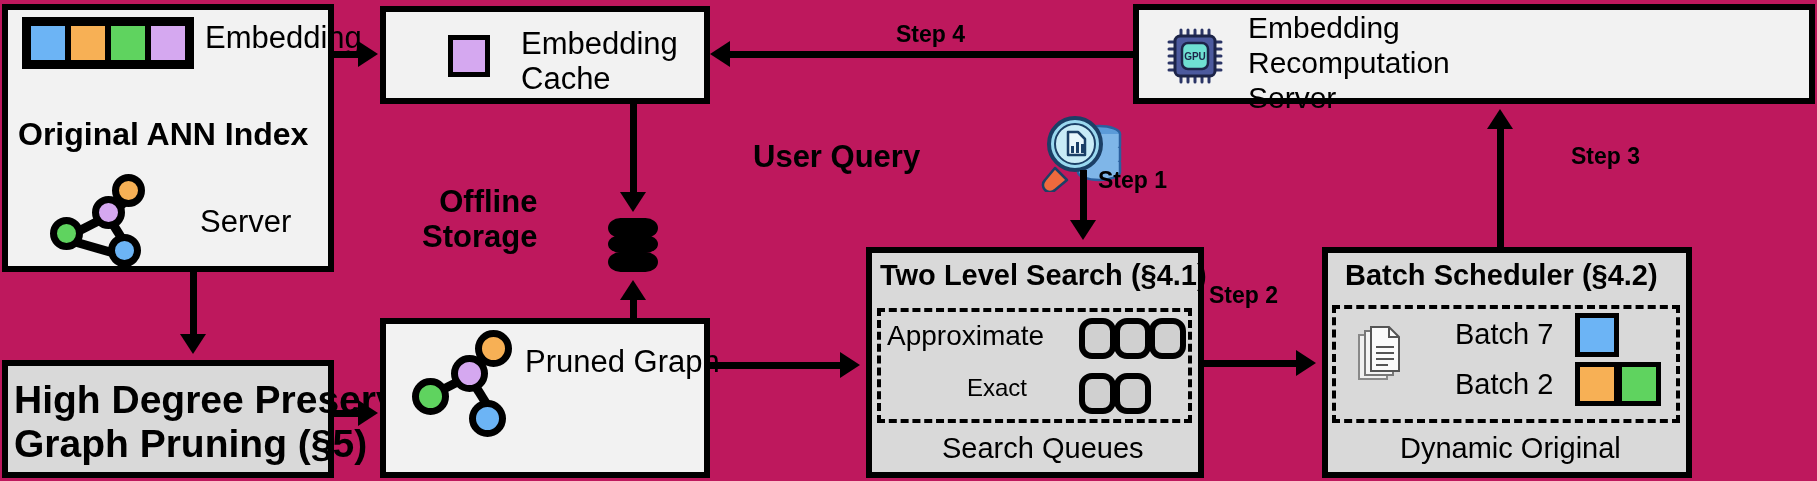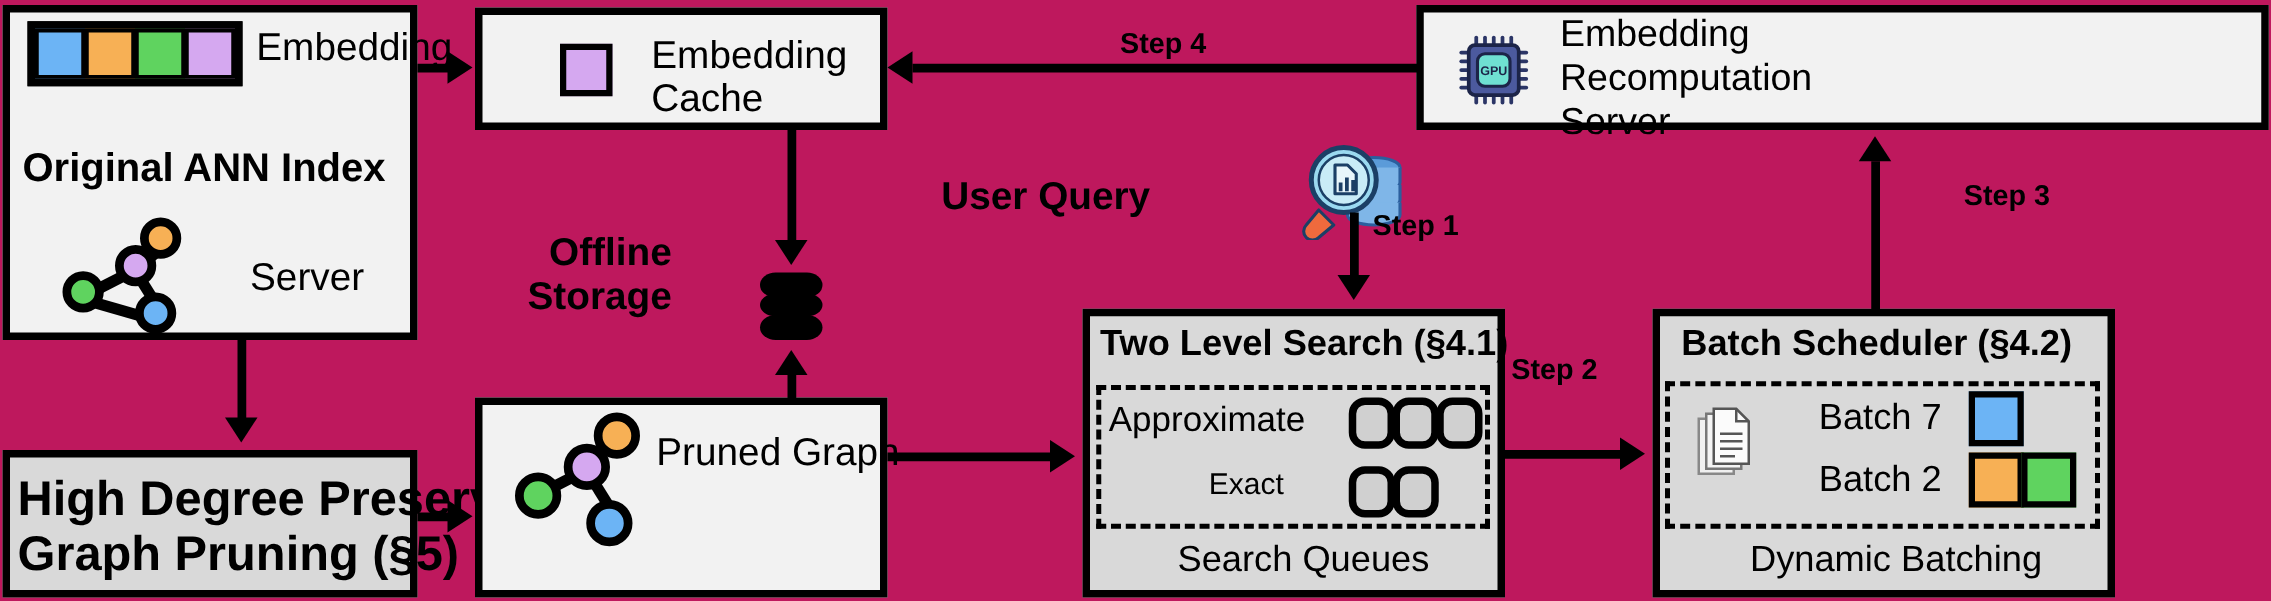--- a/index.html
+++ b/index.html
@@ -149,21 +149,21 @@
     </g>
   </svg>
 
   <div class="lbl ttl" style="left:1455px;top:318px;font-size:29px;">Batch 7</div>
   <div class="chip" style="left:1575px;top:313px;width:44px;height:44px;background:#6cb4f5;"></div>
 
   <div class="lbl ttl" style="left:1455px;top:368px;font-size:29px;">Batch 2</div>
   <div class="chip" style="left:1575px;top:362px;width:44px;height:44px;background:#f7b055;"></div>
   <div class="chip" style="left:1617px;top:362px;width:44px;height:44px;background:#5fd35f;"></div>
 
-  <div class="lbl ttl" style="left:1400px;top:432px;font-size:29px;">Dynamic Batching</div>
+  <div class="lbl ttl" style="left:1400px;top:432px;font-size:29px;">Dynamic Original</div>
 
   <div class="box" style="left:1133px;top:4px;width:682px;height:100px;"></div>
   <svg style="position:absolute;left:1165px;top:26px;" width="60" height="60" viewBox="0 0 60 60">
     <g stroke="#2b3566" stroke-width="3" stroke-linecap="round">
       <path d="M16 4 v7"></path>
         <path d="M23 4 v7"></path>
         <path d="M30 4 v7"></path>
         <path d="M37 4 v7"></path>
         <path d="M44 4 v7"></path>
       <path d="M16 49 v7"></path>

